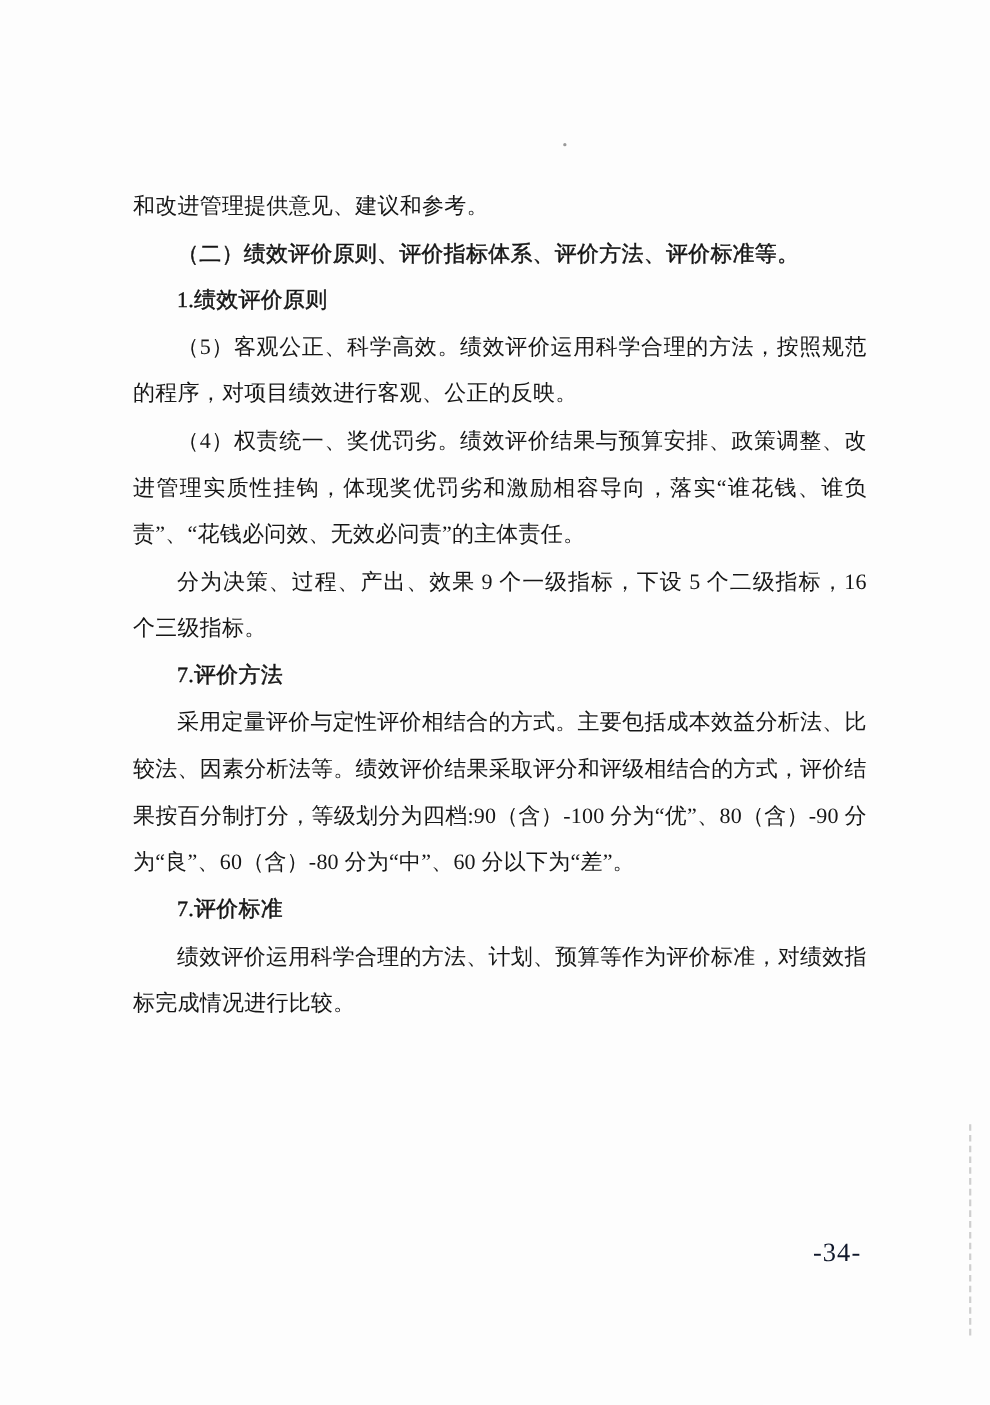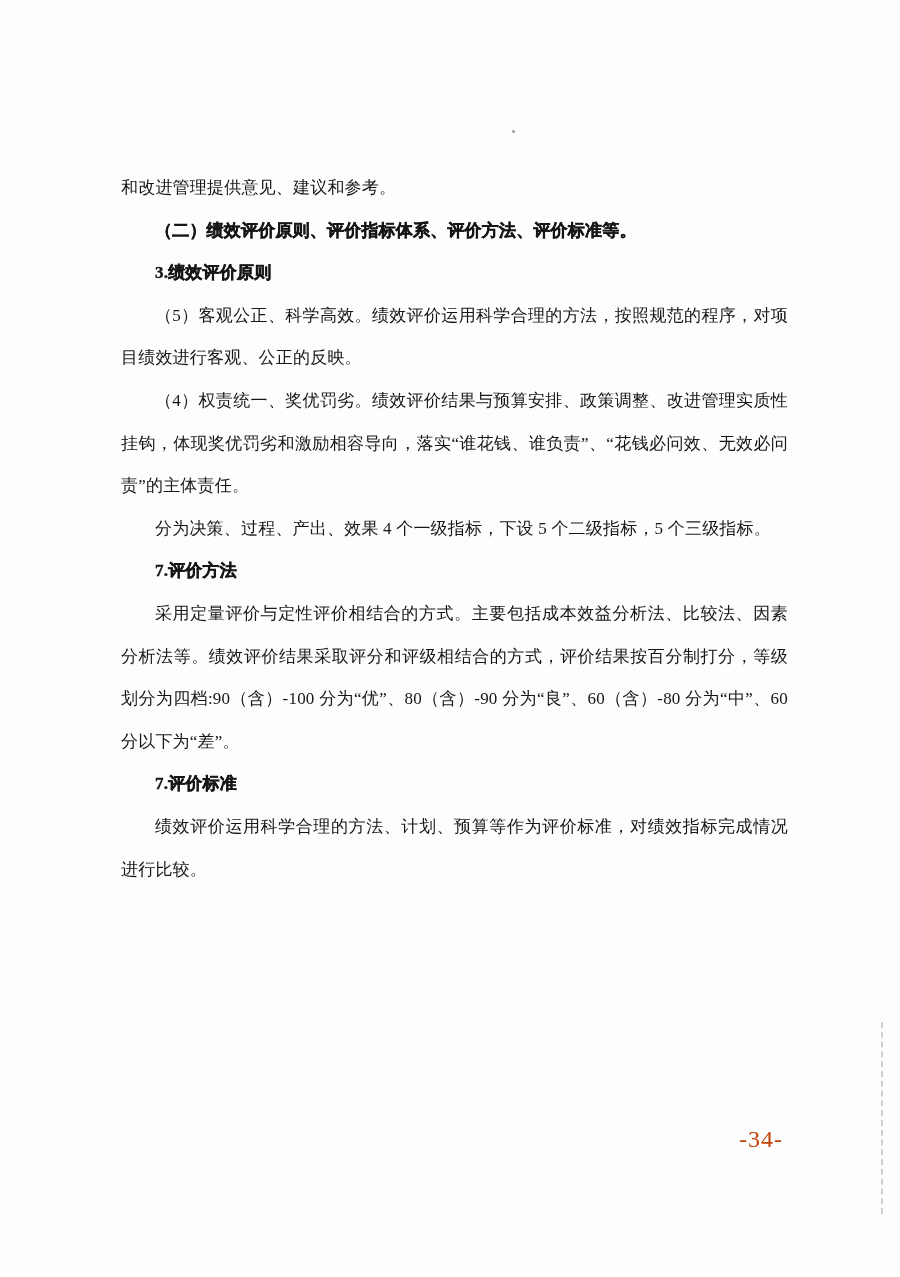--- a/index.html
+++ b/index.html
@@ -14,43 +14,43 @@
     background: #fdfdfd;
     overflow: hidden;
     font-family: "Liberation Serif", "DejaVu Serif", serif;
     color: #161616;
   }
   .content {
     position: absolute;
     left: 121px;
     top: 167px;
     width: 667px;
-    font-size: 17px;
+    font-size: 20px;
     line-height: 42.6px;
     text-align: justify;
     letter-spacing: 0.2px;
   }
   .content p {
     margin: 0;
     text-indent: 2em;
   }
   .content p.no-indent {
     text-indent: 0;
   }
   .content p.bold {
-    font-weight: 700;
+    font-weight: 400;
     -webkit-text-stroke: 0.4px #161616;
   }
   .page-number {
     position: absolute;
     top: 1126px;
     right: 117px;
     font-size: 24px;
     letter-spacing: 1px;
-    color: #c2410c;
+    color: #0f172a;
   }
   .scan-dot {
     position: absolute;
     left: 512px;
     top: 130px;
     width: 3px;
     height: 3px;
     background: #999999;
     border-radius: 50%;
   }
@@ -67,24 +67,24 @@
 </head>
 <body>
 
 <div class="page">
 
   <span class="scan-dot"></span>
 
   <div class="content">
     <p class="no-indent">和改进管理提供意见、建议和参考。</p>
     <p class="bold">（二）绩效评价原则、评价指标体系、评价方法、评价标准等。</p>
-    <p class="bold">3.绩效评价原则</p>
+    <p class="bold">1.绩效评价原则</p>
     <p>（5）客观公正、科学高效。绩效评价运用科学合理的方法，按照规范的程序，对项目绩效进行客观、公正的反映。</p>
     <p>（4）权责统一、奖优罚劣。绩效评价结果与预算安排、政策调整、改进管理实质性挂钩，体现奖优罚劣和激励相容导向，落实“谁花钱、谁负责”、“花钱必问效、无效必问责”的主体责任。</p>
-    <p>分为决策、过程、产出、效果 4 个一级指标，下设 5 个二级指标，5 个三级指标。</p>
+    <p>分为决策、过程、产出、效果 9 个一级指标，下设 5 个二级指标，16 个三级指标。</p>
     <p class="bold">7.评价方法</p>
     <p>采用定量评价与定性评价相结合的方式。主要包括成本效益分析法、比较法、因素分析法等。绩效评价结果采取评分和评级相结合的方式，评价结果按百分制打分，等级划分为四档:90（含）-100 分为“优”、80（含）-90 分为“良”、60（含）-80 分为“中”、60 分以下为“差”。</p>
     <p class="bold">7.评价标准</p>
     <p>绩效评价运用科学合理的方法、计划、预算等作为评价标准，对绩效指标完成情况进行比较。</p>
   </div>
 
   <div class="page-number">-34-</div>
 
   <div class="scan-edge-line"></div>
 

